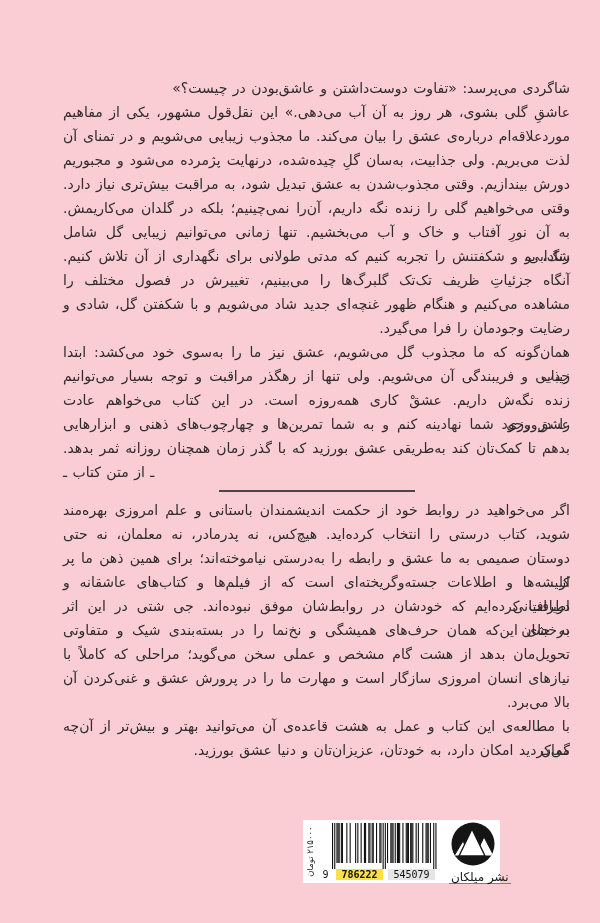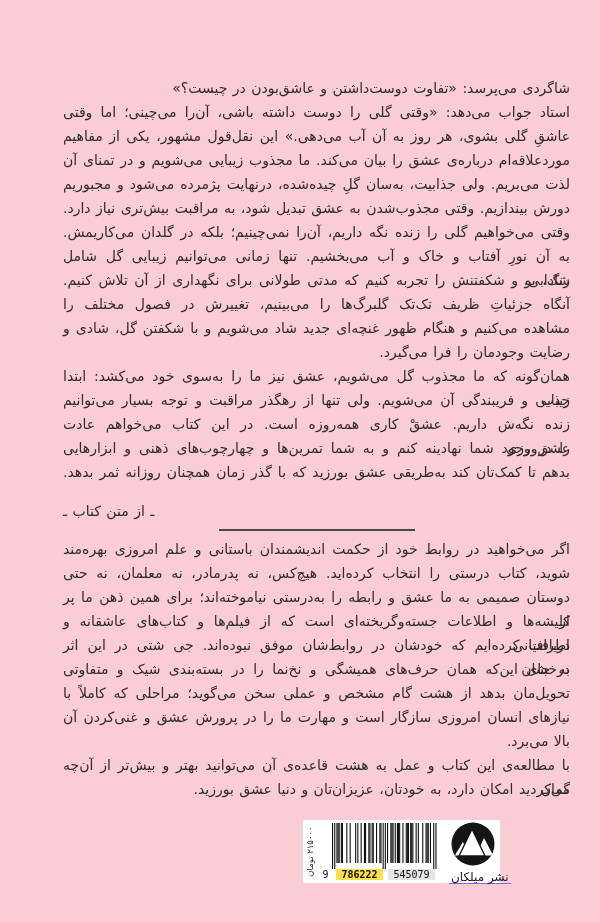--- a/index.html
+++ b/index.html
@@ -31,21 +31,20 @@
     text-align-last: justify;
     word-spacing: 1px;
   }
   .line.right {
     text-align: right;
     text-align-last: right;
   }
   .line.left {
     text-align: left;
     text-align-last: left;
-    margin-top: 15px;
   }
   .divider {
     width: 196px;
     height: 0;
     border-top: 2px solid #4b4546;
     margin: 6px auto 6px auto;
   }
   
   .barcode-block {
     position: absolute;
@@ -110,21 +109,20 @@
   }
 </style>
 </head>
 <body style="background: rgb(249, 205, 211);">
 
 <div class="cover">
 
   <div class="text-block">
     <div>
         <div class="line right">شاگردی می‌پرسد: «تفاوت دوست‌داشتن و عاشق‌بودن در چیست؟»</div>
-        <div class="line">استاد جواب می‌دهد: «وقتی گلی را دوست داشته باشی، آن‌را می‌چینی؛ اما وقتی</div>
         <div class="line">عاشقِ گلی بشوی، هر روز به آن آب می‌دهی.» این نقل‌قول مشهور، یکی از مفاهیم</div>
         <div class="line">موردعلاقه‌ام درباره‌ی عشق را بیان می‌کند. ما مجذوب زیبایی می‌شویم و در تمنای آن</div>
         <div class="line">لذت می‌بریم. ولی جذابیت، به‌سان گلِ چیده‌شده، درنهایت پژمرده می‌شود و مجبوریم</div>
         <div class="line">دورش بیندازیم. وقتی مجذوب‌شدن به عشق تبدیل شود، به مراقبت بیش‌تری نیاز دارد.</div>
         <div class="line">وقتی می‌خواهیم گلی را زنده نگه داریم، آن‌را نمی‌چینیم؛ بلکه در گلدان می‌کاریمش.</div>
         <div class="line">به آن نورِ آفتاب و خاک و آب می‌بخشیم. تنها زمانی می‌توانیم زیبایی گل شامل شادابی،</div>
         <div class="line">رنگ، بو و شکفتنش را تجربه کنیم که مدتی طولانی برای نگهداری از آن تلاش کنیم.</div>
         <div class="line">آنگاه جزئیاتِ ظریف تک‌تک گلبرگ‌ها را می‌بینیم، تغییرش در فصول مختلف را</div>
         <div class="line">مشاهده می‌کنیم و هنگام ظهور غنچه‌ای جدید شاد می‌شویم و با شکفتن گل، شادی و</div>
         <div class="line right">رضایت وجودمان را فرا می‌گیرد.</div>

